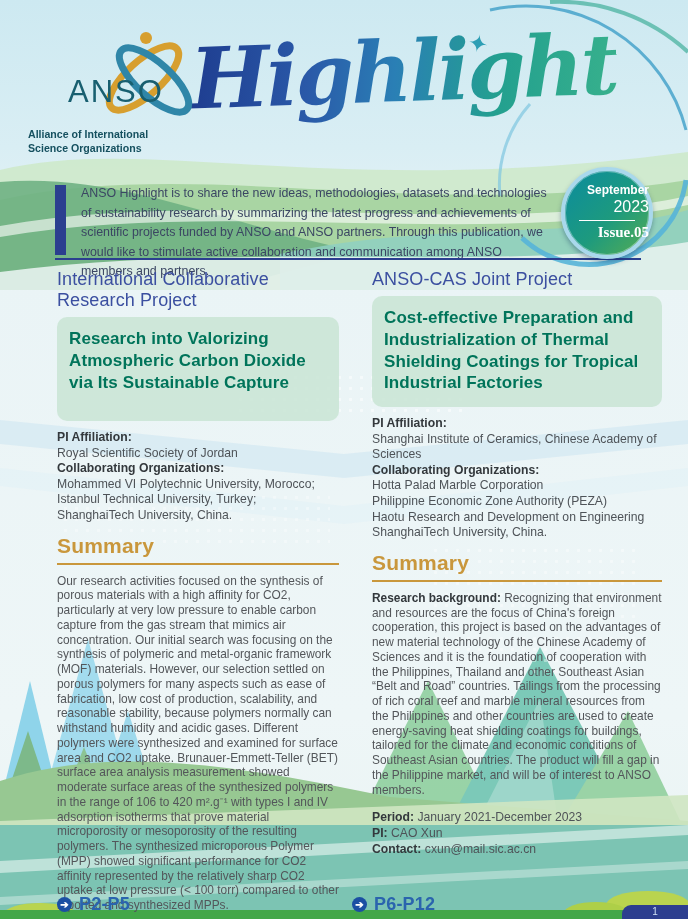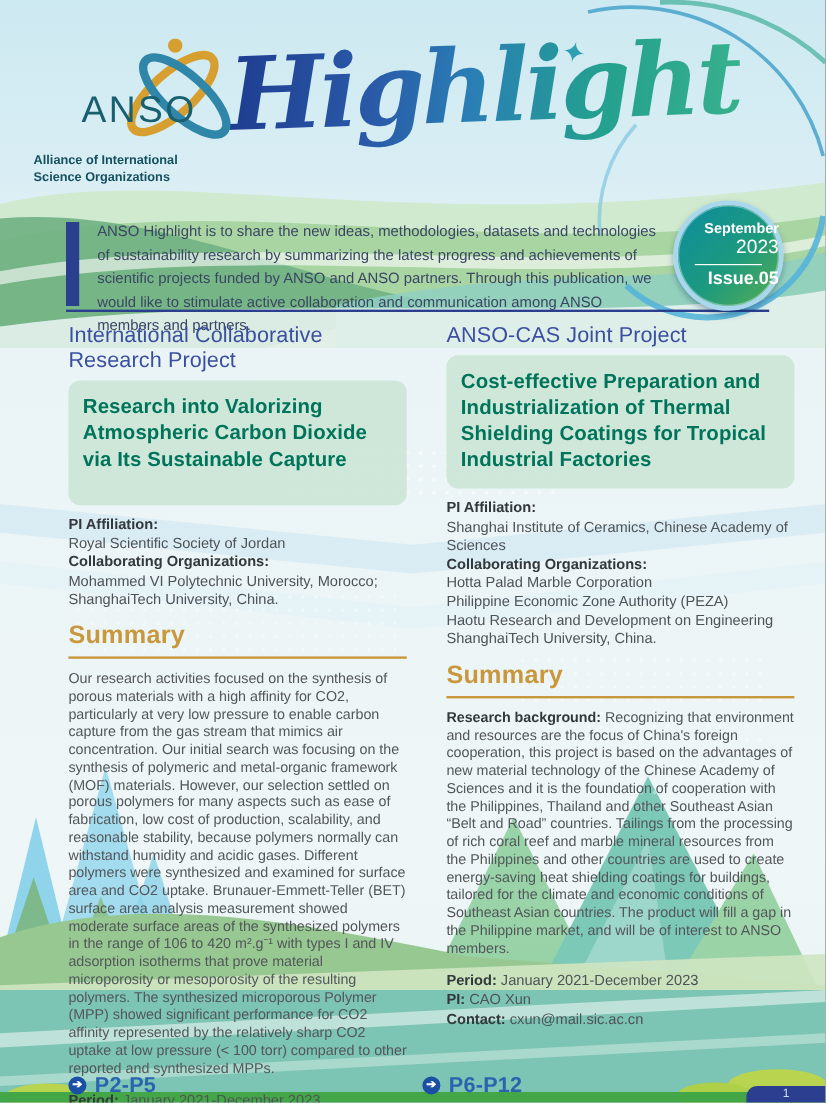--- a/index.html
+++ b/index.html
@@ -22,21 +22,21 @@
             text-shadow:none;}
   .sparkle{position:absolute;left:468px;top:30px;font-size:24px;color:#2e9fb5;transform:rotate(12deg);z-index:3;}
 
   .badge{position:absolute;left:561px;top:167px;width:92px;height:92px;border-radius:50%;
          background:linear-gradient(135deg,#0b8c9e 0%,#1d9a7e 55%,#57ad52 100%);
          border:4px solid #a9d8ec;box-shadow:0 3px 5px rgba(10,40,90,.35),inset 0 0 0 1px rgba(255,255,255,.35);
          color:#fff;text-align:right;z-index:4;box-sizing:border-box;padding-top:13px;}
   .badge .b-month{font-size:12px;font-weight:bold;line-height:1.15;}
   .badge .b-year{font-size:16px;font-weight:normal;line-height:1.15;}
   .badge-divider{width:56px;height:1px;background:#fff;margin:4px auto 3px auto;}
-  .badge .b-issue{font-size:15px;font-weight:bold;}
+  .badge .b-issue{font-size:15px;font-weight:bold;font-family:Liberation Serif, serif;}
 
   .intro-bar{position:absolute;left:55px;top:185px;width:11px;height:70px;background:#2b3f8f;z-index:3;}
   .intro{position:absolute;left:81px;top:184px;width:472px;font-size:12.4px;line-height:1.58;
          color:#3b4663;z-index:3;font-weight:500;}
   .intro-rule{position:absolute;left:55px;top:258px;width:586px;height:2px;background:#2b3f8f;z-index:3;}
 
   
   .col{position:absolute;top:269px;z-index:3;}
   .col-left{left:57px;width:282px;}
   .col-right{left:372px;width:290px;}
@@ -153,20 +153,21 @@
   <div class="col col-left">
     <div class="category">International Collaborative Research Project</div>
     <div class="title-box">
       <h2>Research into Valorizing Atmospheric Carbon Dioxide via Its Sustainable Capture</h2>
     </div>
     <div class="meta">
       <div class="b">PI Affiliation:</div>
       <div>Royal Scientific Society of Jordan</div>
       <div class="b">Collaborating Organizations:</div>
       <div>Mohammed VI Polytechnic University, Morocco;</div>
+      <div>Istanbul Technical University, Turkey;</div>
       <div>ShanghaiTech University, China.</div>
     </div>
     <h3 class="summary-h">Summary</h3>
     <div class="summary-rule"></div>
     <p class="body">Our research activities focused on the synthesis of porous materials with a high affinity for CO2, particularly at very low pressure to enable carbon capture from the gas stream that mimics air concentration. Our initial search was focusing on the synthesis of polymeric and metal-organic framework (MOF) materials. However, our selection settled on porous polymers for many aspects such as ease of fabrication, low cost of production, scalability, and reasonable stability, because polymers normally can withstand humidity and acidic gases. Different polymers were synthesized and examined for surface area and CO2 uptake. Brunauer-Emmett-Teller (BET) surface area analysis measurement showed moderate surface areas of the synthesized polymers in the range of 106 to 420 m².g⁻¹ with types I and IV adsorption isotherms that prove material microporosity or mesoporosity of the resulting polymers. The synthesized microporous Polymer (MPP) showed significant performance for CO2 affinity represented by the relatively sharp CO2 uptake at low pressure (&lt; 100 torr) compared to other reported and synthesized MPPs.</p>
     <div class="kv-block">
       <div class="kv"><span class="b">Period:</span> <span>January 2021-December 2023</span></div>
       <div class="kv"><span class="b">PI:</span> <span>Bassem Al-Maythalony</span></div>
 
     </div>

